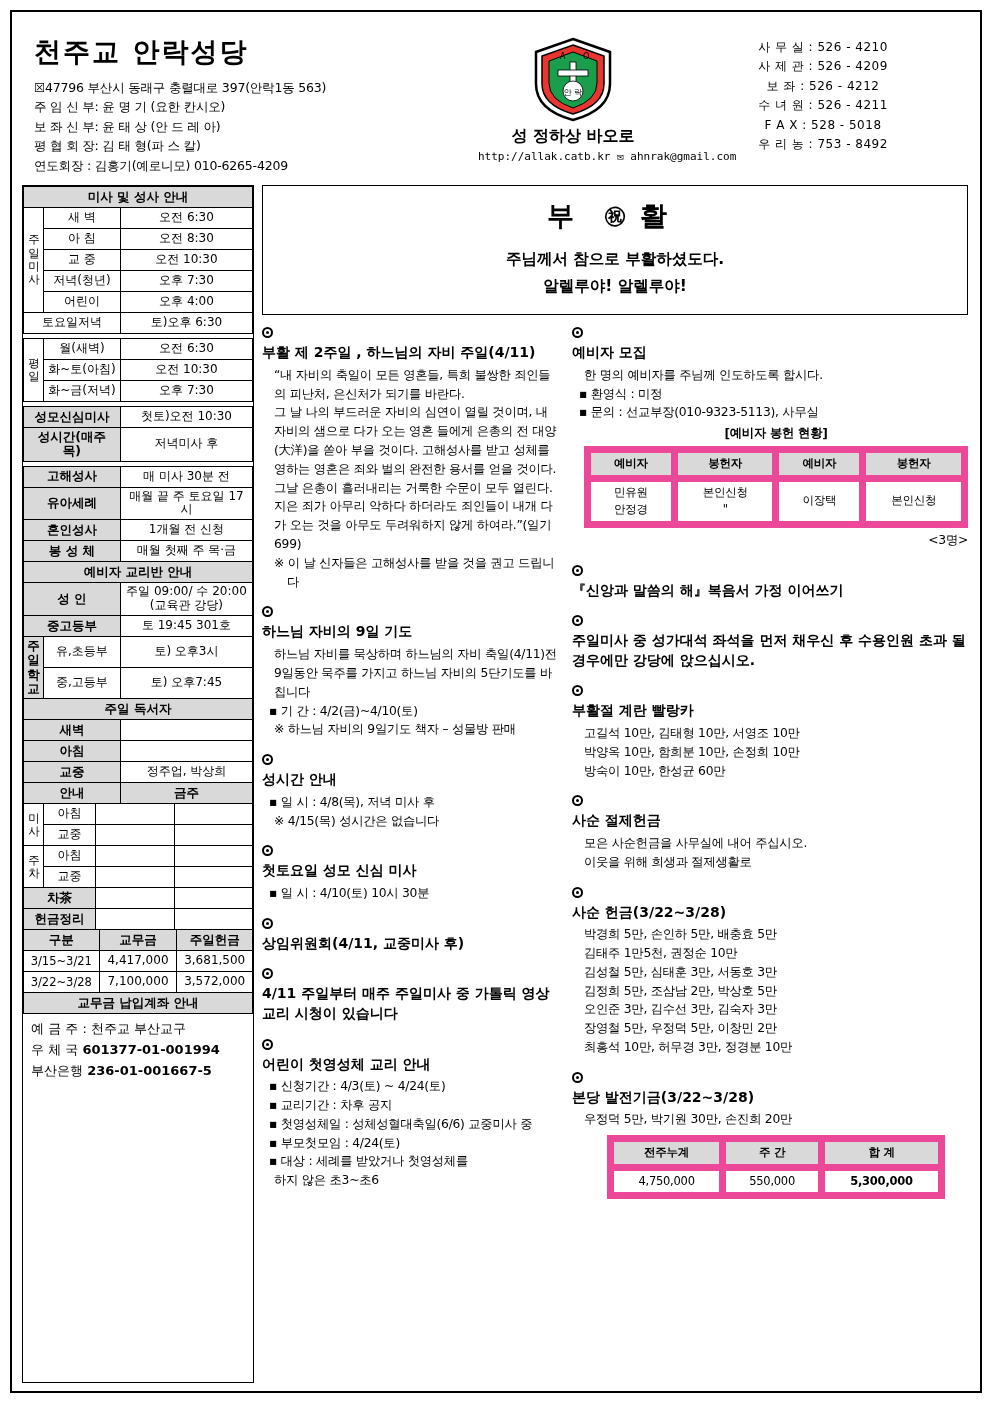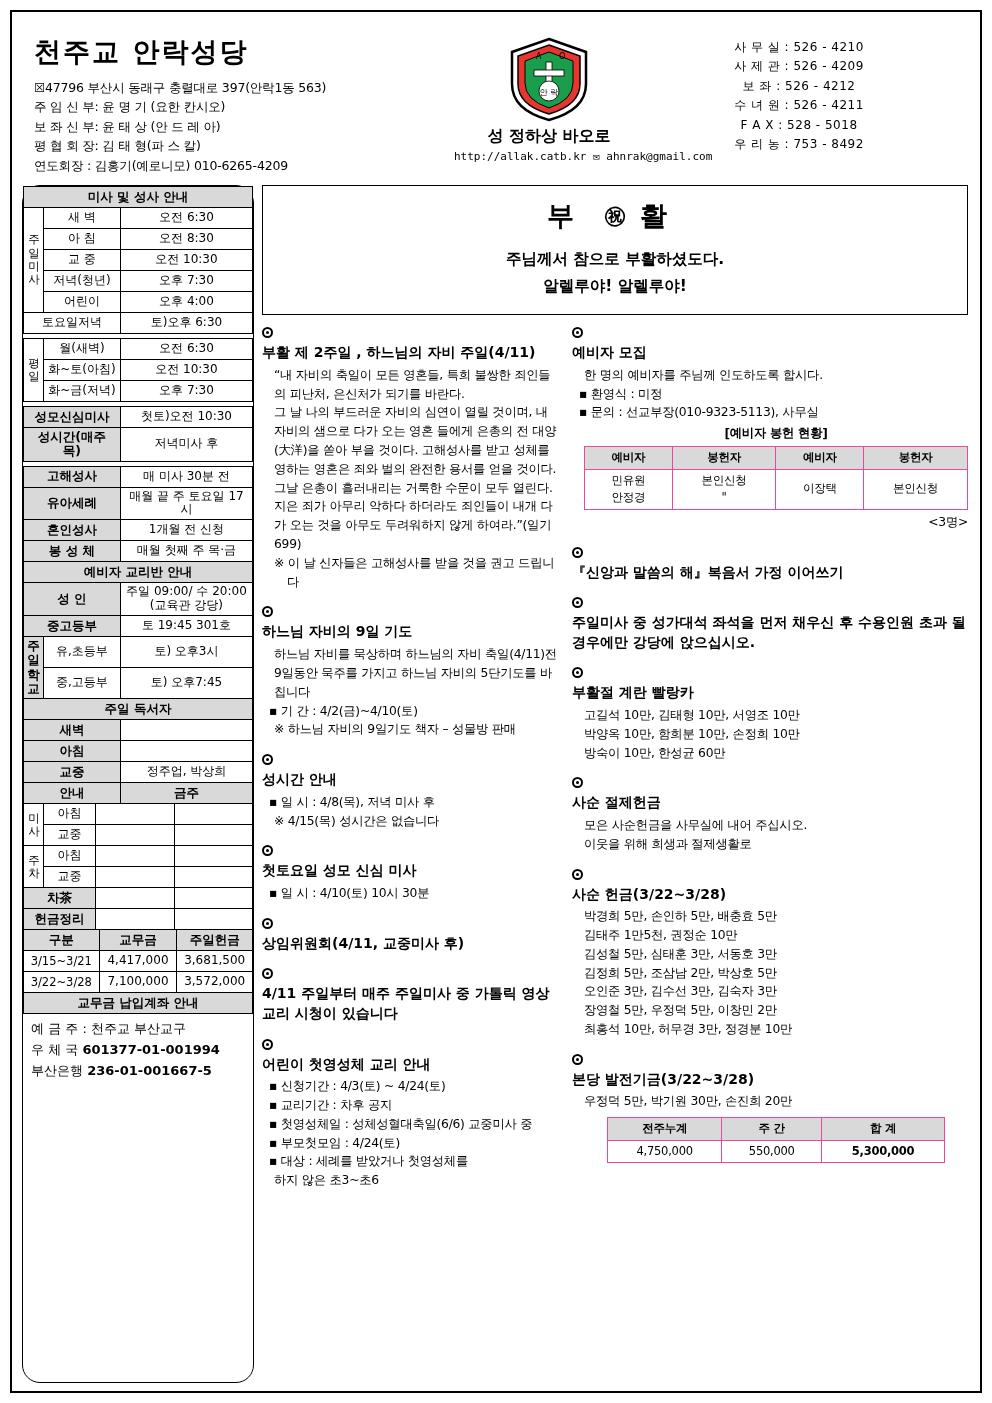--- a/index.html
+++ b/index.html
@@ -22,21 +22,21 @@
     padding: 8px;
     display: flex;
     flex-direction: column;
   }
 
   
   .header {
     display: flex;
     align-items: flex-start;
     padding: 14px 8px 10px 14px;
-    gap: 0;
+    gap: 24px;
   }
   .header-left { width: 420px; }
   .parish-title {
     font-size: 27px;
     font-weight: bold;
     letter-spacing: 2px;
     margin-bottom: 8px;
   }
   .addr-line {
     font-size: 12.5px;
@@ -89,21 +89,20 @@
     padding: 0 2px;
   }
 
   
   .col-left {
     width: 232px;
     border-top: 1.5px solid #000;
     border-left: 1.5px solid #000;
     border-right: 1.5px solid #000;
     border-bottom: 1.5px solid #000;
-    border-radius: 18px;
   }
   table.t {
     width: 100%;
     border-collapse: collapse;
     font-size: 12px;
   }
   table.t td, table.t th {
     border: 1px solid #000;
     padding: 2px 3px;
     text-align: center;
@@ -197,21 +196,21 @@
   .note { text-indent: -13px; padding-left: 13px; }
   .quote { text-indent: 0; }
 
   table.mini {
     border-collapse: collapse;
     font-size: 11.5px;
     width: 100%;
     margin: 3px 0;
   }
   table.mini td, table.mini th {
-    border: 1px solid #ec4899;
+    border: 7px solid #ec4899;
     text-align: center;
     padding: 2px 13px;
     height: 20px;
   }
   .mini-hd { background: #d9d9d9; font-weight: bold; }
   .center { text-align: center; }
   .right { text-align: right; }
   .bold { font-weight: bold; }
   .acct { font-size: 13px; font-weight: bold; }
   .smallcap { font-size: 11.5px; }

